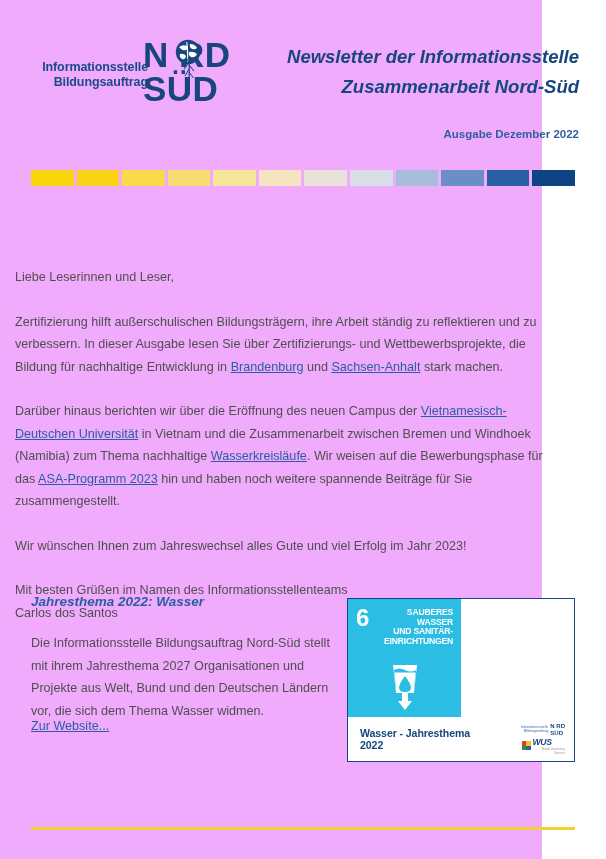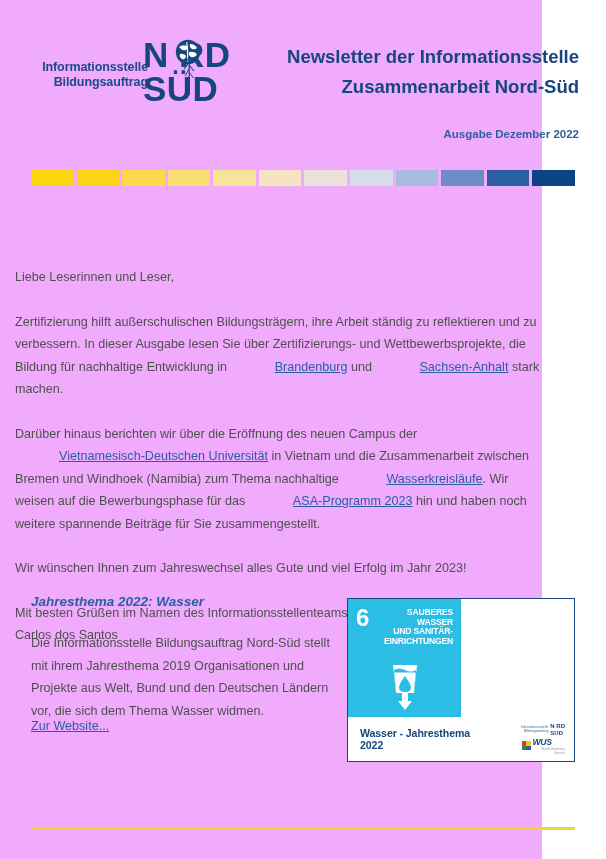--- a/index.html
+++ b/index.html
@@ -84,20 +84,21 @@
     height: 44px;
   }
 
   .masthead {
     position: absolute;
     right: 27px;
     top: 42px;
     width: 330px;
     text-align: right;
     font-size: 18.5px;
+    font-style: italic;
     font-weight: bold;
     line-height: 30px;
     color: #17457e;
   }
   .issue {
     position: absolute;
     right: 27px;
     top: 128px;
     text-align: right;
     font-size: 11.5px;
@@ -143,21 +144,20 @@
   }
   .editorial-body p {
     margin: 0 0 22px 0;
   }
   .editorial-body p.tight {
     margin-bottom: 0;
   }
   a.inline-link {
     color: #2a5ea3;
     text-decoration: underline;
-    margin-left: 44px;
   }
 
   
   .jt-title {
     position: absolute;
     left: 31px;
     top: 594px;
     font-size: 13.5px;
     font-weight: bold;
     color: #2a5ea3;
@@ -385,21 +385,21 @@
 
     <p><span>Darüber hinaus berichten wir über die Eröffnung des neuen Campus der </span><a href="#" class="inline-link">Vietnamesisch-Deutschen Universität</a><span> in Vietnam und die Zusammenarbeit zwischen Bremen und Windhoek (Namibia) zum Thema nachhaltige </span><a href="#" class="inline-link">Wasserkreisläufe</a><span>. Wir weisen auf die Bewerbungsphase für das </span><a href="#" class="inline-link">ASA-Programm 2023</a><span> hin und haben noch weitere spannende Beiträge für Sie zusammengestellt.</span></p>
 
     <p>Wir wünschen Ihnen zum Jahreswechsel alles Gute und viel Erfolg im Jahr 2023!</p>
 
     <p class="tight">Mit besten Grüßen im Namen des Informationsstellenteams</p>
     <p class="tight">Carlos dos Santos</p>
   </div>
 
   <div class="jt-title">Jahresthema 2022: Wasser</div>
-  <div class="jt-text">Die Informationsstelle Bildungsauftrag Nord-Süd stellt mit ihrem Jahresthema 2019 Organisationen und Projekte aus Welt, Bund und den Deutschen Ländern vor, die sich dem Thema Wasser widmen.</div>
+  <div class="jt-text">Die Informationsstelle Bildungsauftrag Nord-Süd stellt mit ihrem Jahresthema 2027 Organisationen und Projekte aus Welt, Bund und den Deutschen Ländern vor, die sich dem Thema Wasser widmen.</div>
   <a href="#" class="jt-link">Zur Website...</a>
 
   <div class="sdg-card">
     <div class="sdg-row">
 
       <div class="sdg-panel sdg6">
         <div class="sdg-head">
           <div class="sdg-num">6</div>
           <div class="sdg-label">
             <div>SAUBERES WASSER</div>

